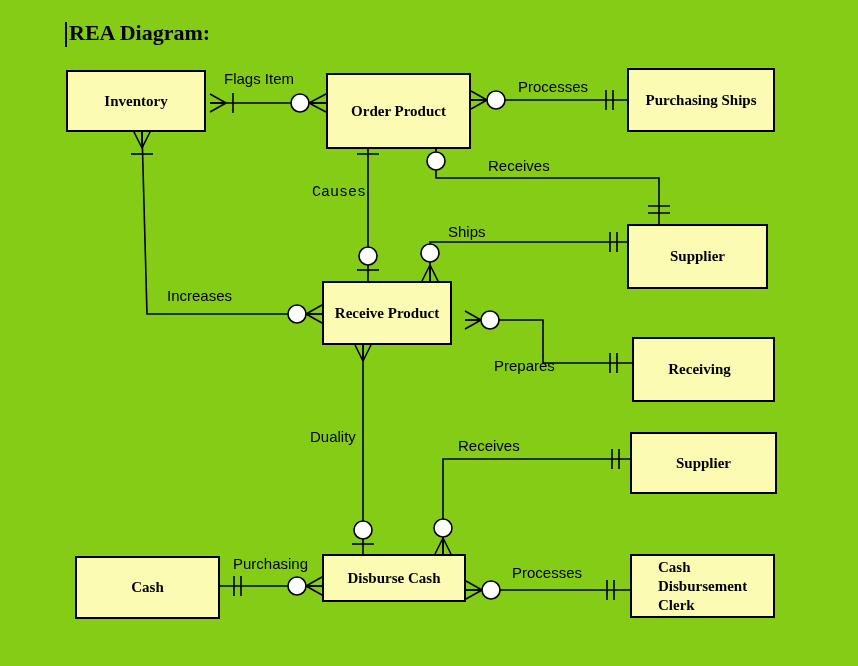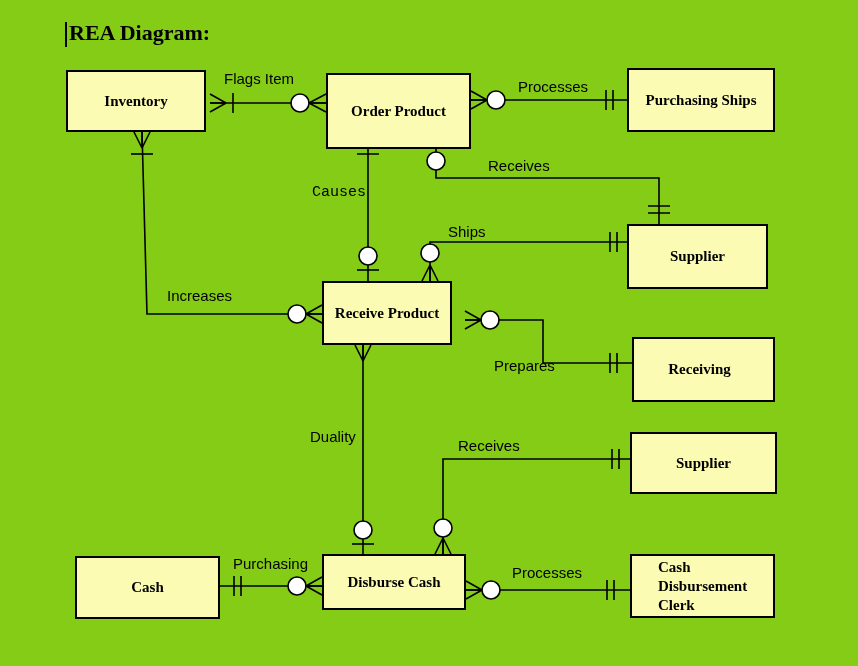--- a/index.html
+++ b/index.html
@@ -33,21 +33,21 @@
     text-align:center;
   }
   #e-inventory       {left:66px; top:70px; width:140px;height:62px;}
   #e-order-product   {left:326px;top:73px; width:145px;height:76px;}
   #e-purchasing-clerk{left:627px;top:68px; width:148px;height:64px;}
   #e-supplier-top    {left:627px;top:224px;width:141px;height:65px;}
   #e-receive-product {left:322px;top:281px;width:130px;height:64px;}
   #e-receiving       {left:632px;top:337px;width:143px;height:65px;padding-right:8px;}
   #e-supplier-bottom {left:630px;top:432px;width:147px;height:62px;}
   #e-cash            {left:75px; top:556px;width:145px;height:63px;}
-  #e-disburse-cash   {left:322px;top:554px;width:144px;height:56px;}
+  #e-disburse-cash   {left:322px;top:554px;width:144px;height:48px;}
   #e-cash-disb-clerk {
     left:630px;top:554px;width:145px;height:64px;
     justify-content:flex-start;align-items:flex-start;
     padding:2px 0 0 26px;text-align:left;
   }
   #e-cash-disb-clerk span{white-space:pre-line;line-height:19px;}
   .rel-label{
     position:absolute;
     font-size:15px;color:#000;white-space:nowrap;
   }

